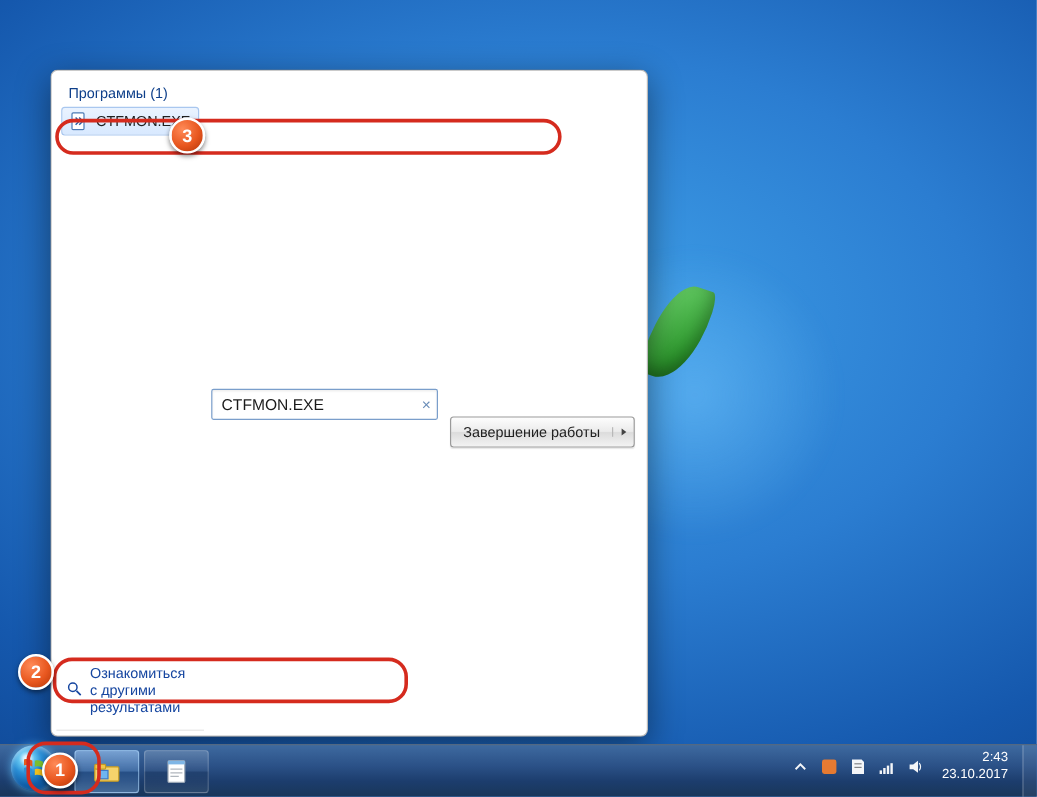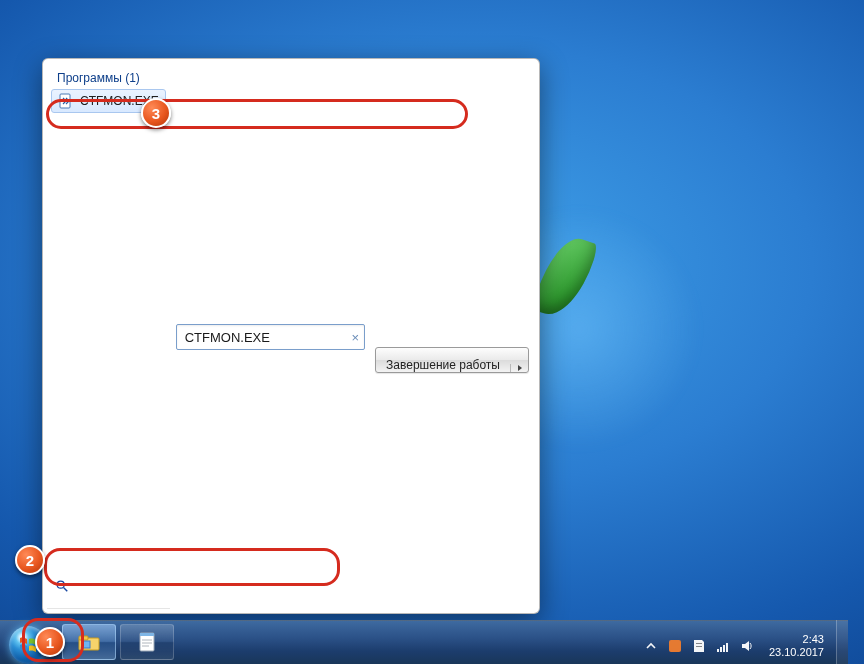--- a/index.html
+++ b/index.html
@@ -78,35 +78,35 @@
   border: 1px solid #7a9ecb; border-radius: 2px;
   font-family: inherit; font-size: 13px; color: #1a1a1a;
   background: #fff;
   box-shadow: inset 0 1px 2px rgba(0,0,0,.08);
 }
 .clear-x {
   position: absolute; right: 6px; top: 50%; transform: translateY(-50%);
   color: #6a8db8; font-size: 13px; cursor: pointer; user-select: none;
 }
 .shutdown {
-  display: flex; align-items: flex-end; height: 26px;
+  display: flex; align-items: center; height: 26px;
   border: 1px solid #9a9a9a; border-radius: 3px; overflow: hidden;
   background: linear-gradient(#fdfdfd,#ebebeb 48%,#dcdcdc 52%,#f3f3f3);
   box-shadow: 0 1px 1px rgba(0,0,0,.1);
   margin-top: 46px;
 }
 .shutdown-main { padding: 0 10px; display: flex; align-items: center; color: #222; font-size: 12px; cursor: pointer; }
 .shutdown-arrow { width: 18px; border-left: 1px solid #b8b8b8; display: flex; align-items: center; justify-content: center; cursor: pointer; }
 
 
 .taskbar {
-  position: absolute; left: 0; right: 16px; bottom: 0; height: 44px;
+  position: absolute; left: 0; right: 0; bottom: 0; height: 44px;
   background: linear-gradient(#3e6aa0 0%, #2b5187 40%, #1c3d6d 70%, #193659 100%);
   border-top: 1px solid rgba(255,255,255,.25);
-  display: flex; align-items: flex-end;
+  display: flex; align-items: flex-start;
 }
 .start-orb {
   width: 56px; display: flex; align-items: center; justify-content: center;
   cursor: pointer;
 }
 .orb {
   width: 38px; height: 38px; border-radius: 50%;
   background: radial-gradient(circle at 35% 30%, #fff 0%, #d0f0ff 8%, #5fc2f0 18%, #2a8ed5 34%, #0f5ea8 60%, #0a3e73 100%);
   box-shadow: 0 0 8px rgba(100,200,255,.7), inset 0 2px 4px rgba(255,255,255,.5);
   display: flex; align-items: center; justify-content: center;
@@ -160,20 +160,21 @@
 
       <div class="spacer"></div>
 
       <div class="see-more">
         <span>
           <svg viewBox="0 0 16 16">
               <circle cx="6.5" cy="6.5" r="4" fill="none" stroke="#1646a0" stroke-width="1.4"></circle>
               <line x1="10" y1="10" x2="14" y2="14" stroke="#1646a0" stroke-width="1.6"></line>
             </svg>
         </span>
+        <span>Ознакомиться с другими результатами</span>
       </div>
     </div>
 
     <div class="bottom-row">
       <div class="search-wrap">
         <input class="search-input" type="text" value="CTFMON.EXE" style="">
         <span class="clear-x">×</span>
       </div>
       <div class="shutdown">
         <div class="shutdown-main">

